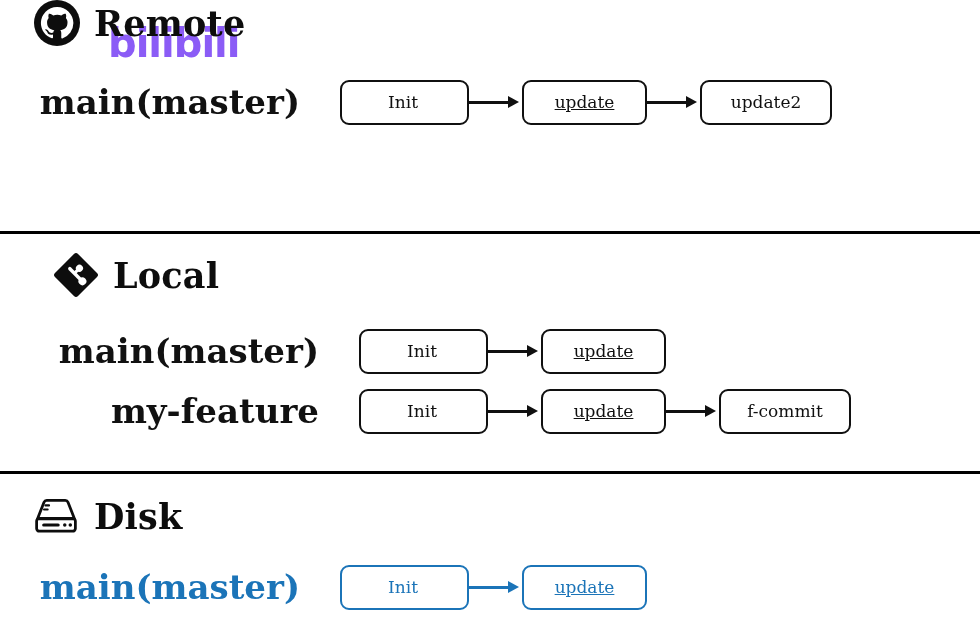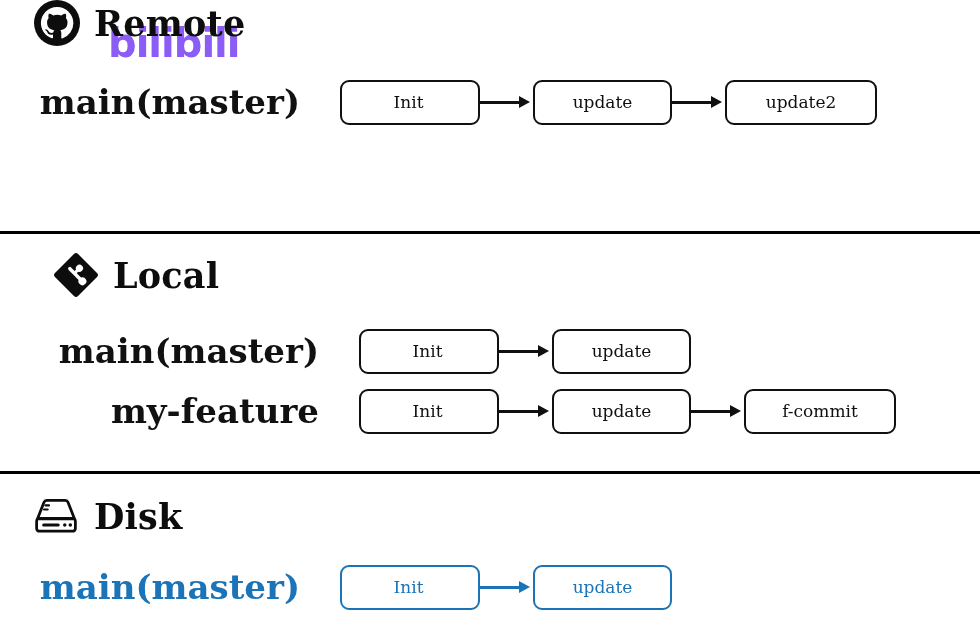--- a/index.html
+++ b/index.html
@@ -129,23 +129,23 @@
     display: flex;
     align-items: center;
     justify-content: center;
     font-family: "DejaVu Serif", "Liberation Serif", serif;
     font-size: 17px;
     font-weight: 400;
     color: #101010;
     white-space: nowrap;
     padding: 0 10px;
   }
-  .commit-node.w-init   { width: 140px; padding-left: 7px; }
-  .commit-node.w-update { width: 139px; }
-  .commit-node.w-wide   { width: 152px; }
+  .commit-node.w-init   { width: 129px; padding-left: 7px; }
+  .commit-node.w-update { width: 125px; text-decoration: underline; }
+  .commit-node.w-wide   { width: 132px; }
 
   .arrow {
     width: 53px;
     height: 12px;
     position: relative;
     flex: none;
   }
   .arrow .shaft {
     position: absolute;
     left: 0;

